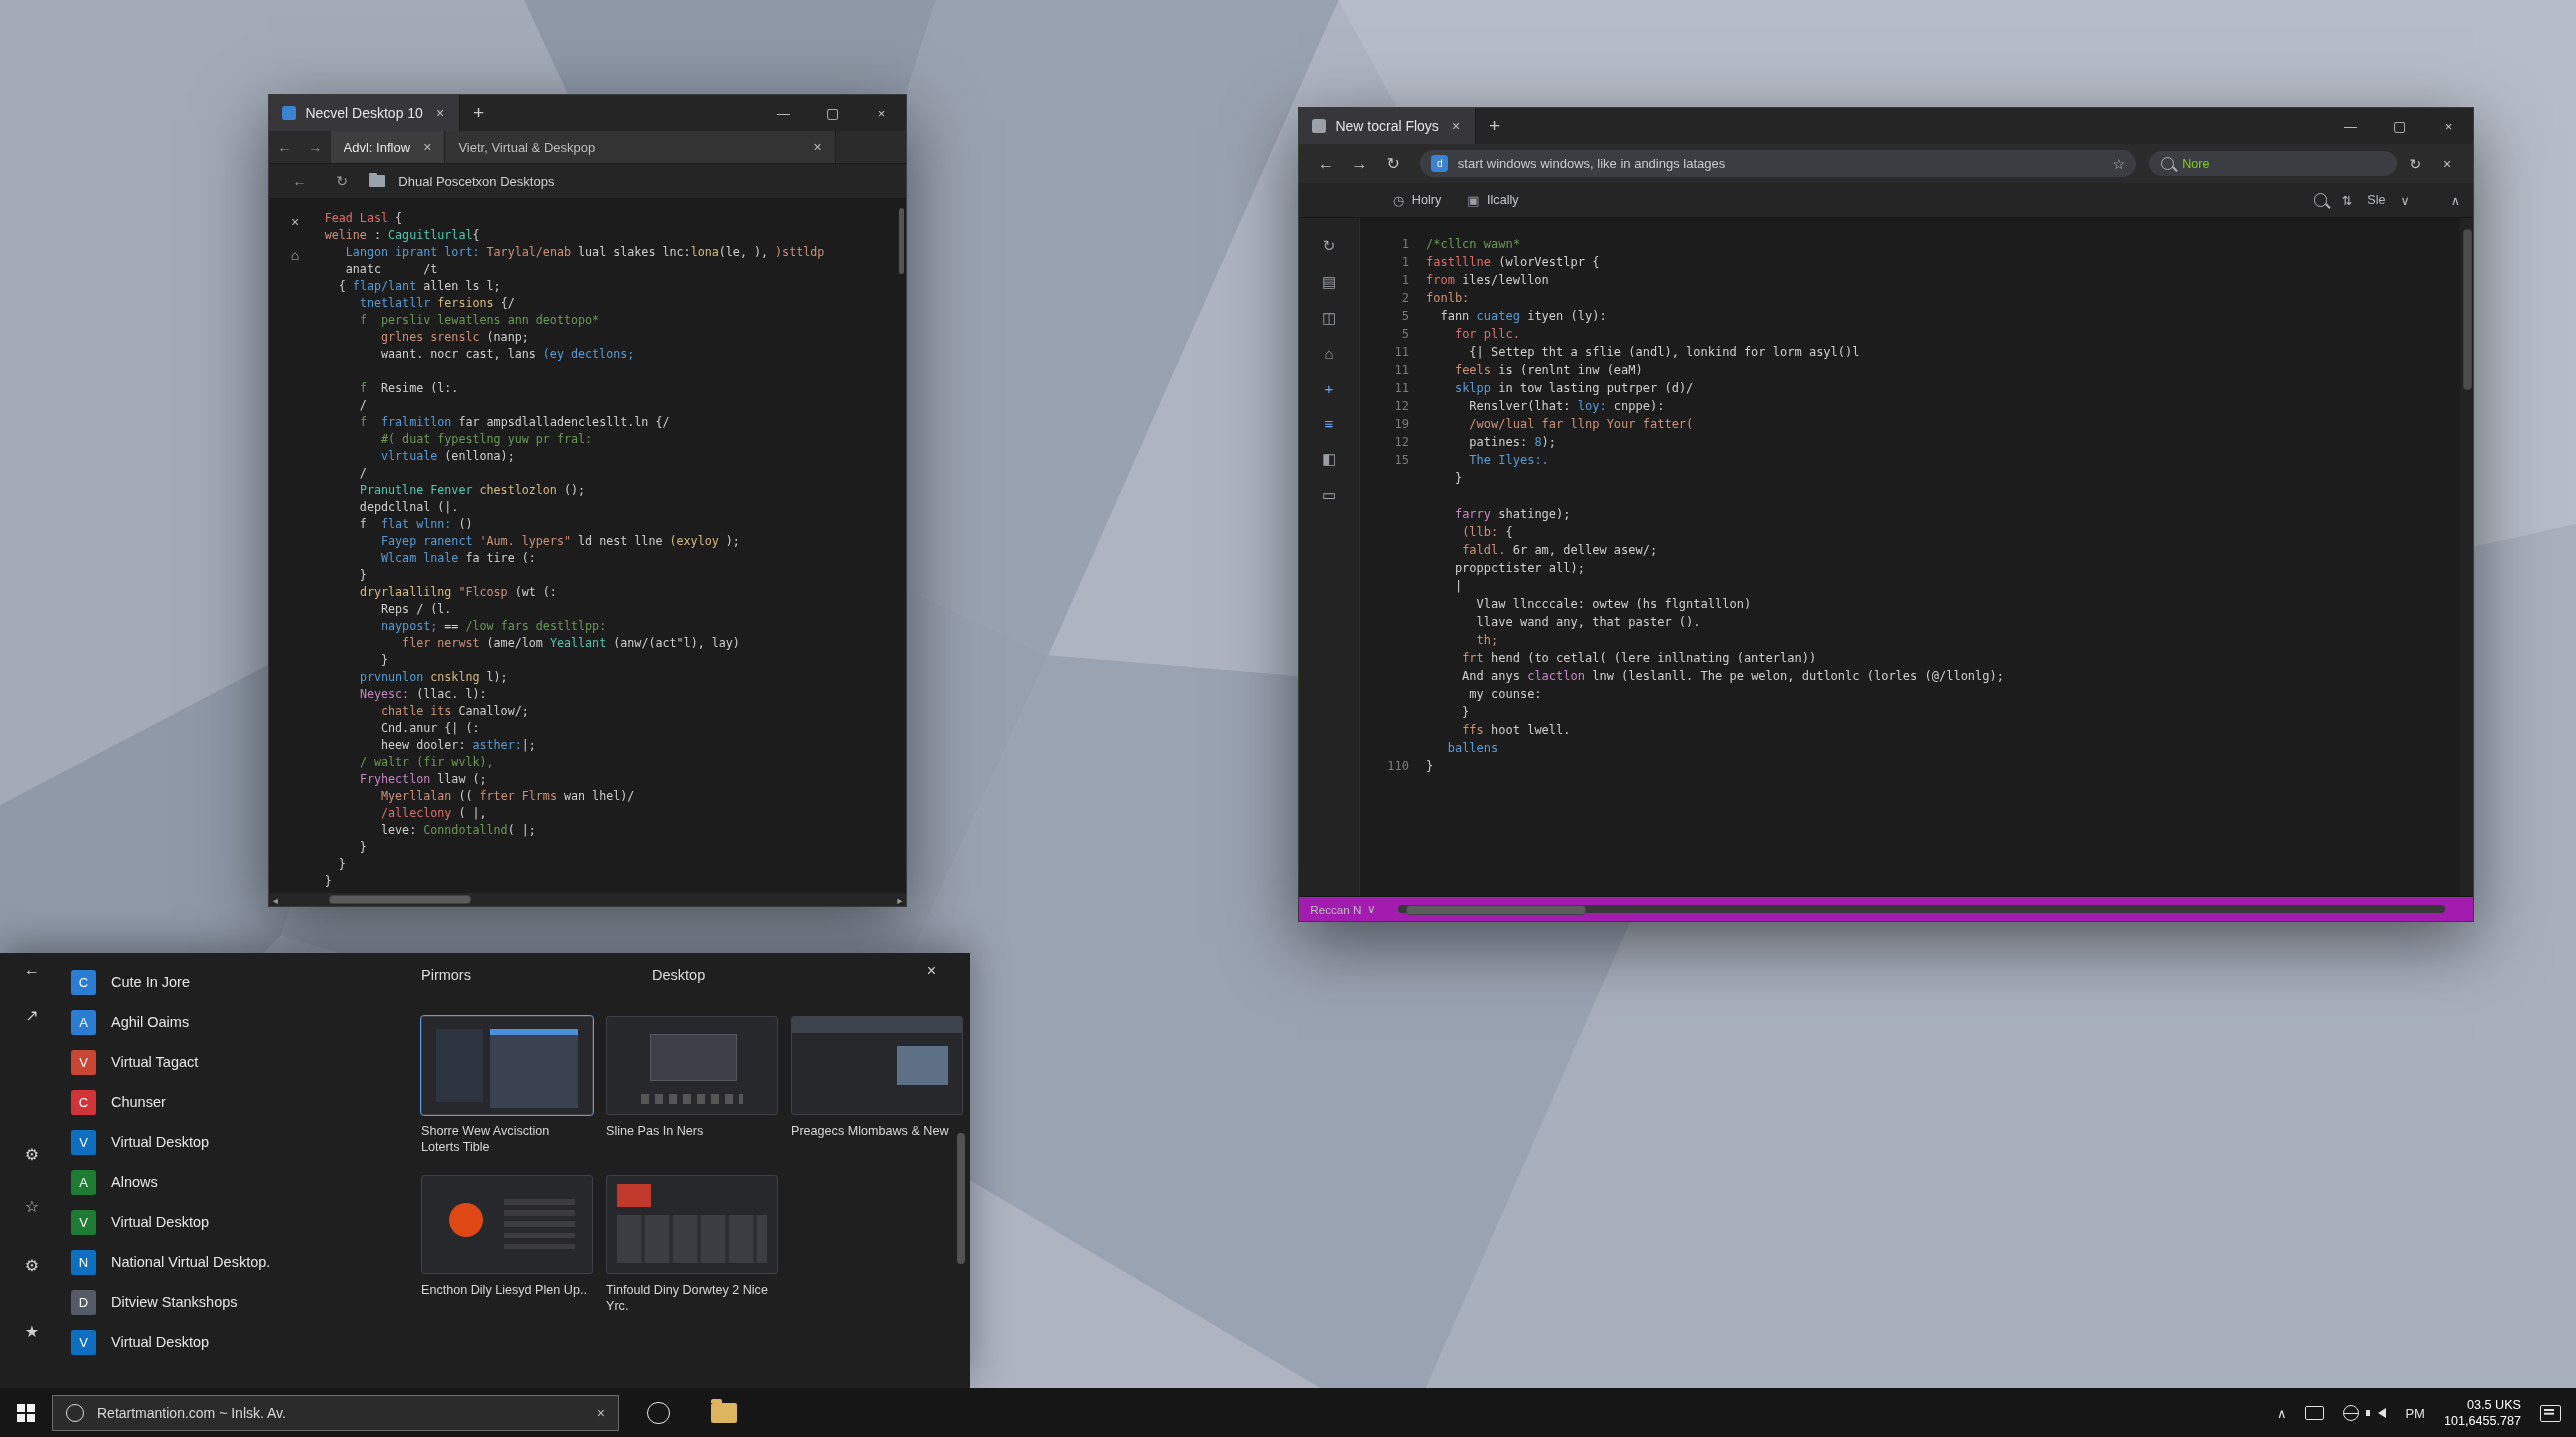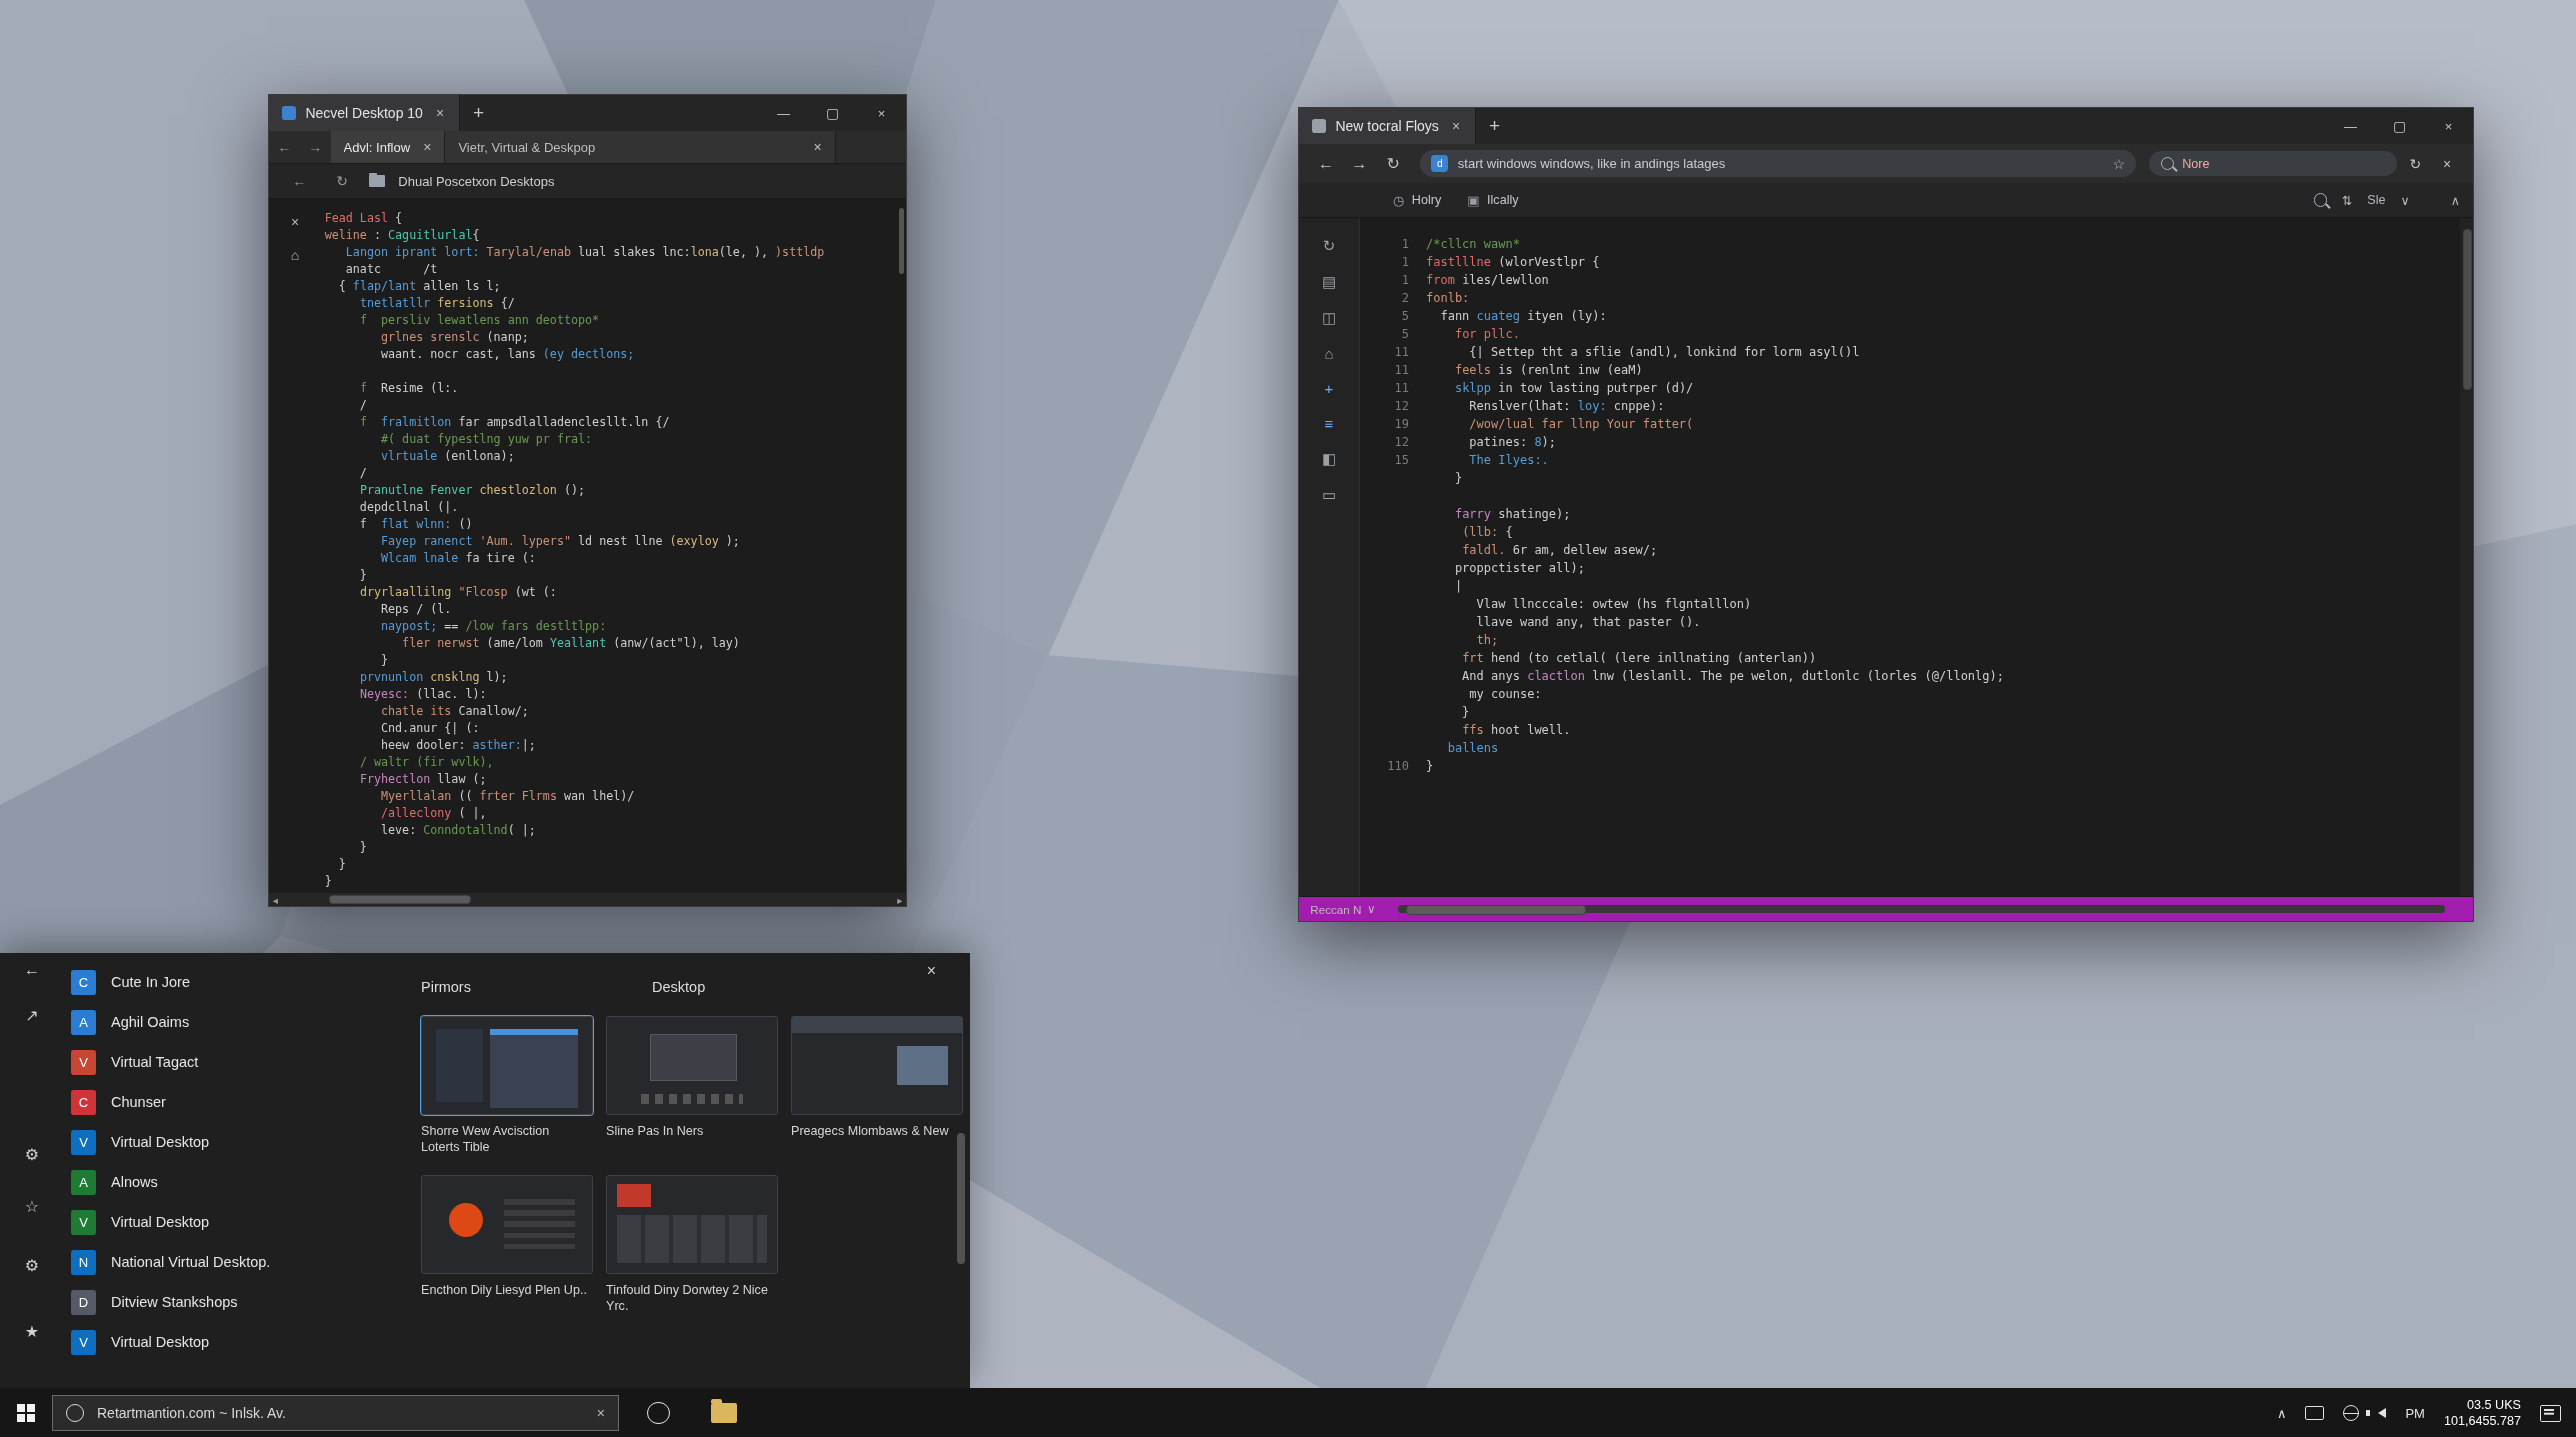--- a/index.html
+++ b/index.html
@@ -60,21 +60,21 @@
   .addrbar{height:39px;background:#2b2b2b;display:flex;align-items:center;gap:5.6px;
            padding:0 13px;flex:0 0 auto;}
   .nav-btn{color:#c3c3c3;font-size:16px;width:28px;text-align:center;}
   .urlfield{flex:1;height:27px;background:#3a3d42;border-radius:14px;display:flex;
             align-items:center;gap:9.4px;padding:0 11.2px;margin:0 7.5px;}
   .url-badge{width:17px;height:17px;border-radius:3.7px;background:#3b82d0;color:#fff;
              font-size:10.3px;display:flex;align-items:center;justify-content:center;flex:0 0 auto;}
   .urlfield .u{color:#c9cdd2;font-size:13px;white-space:nowrap;overflow:hidden;flex:1;}
   .urlfield .star{color:#b9bdc2;font-size:14px;}
   .sidefield{width:225px;height:25px;background:#3a3d42;border-radius:13px;display:flex;
-             align-items:center;gap:8.4px;padding:0 11.2px;color:#fca5a5;font-size:12.6px;}
+             align-items:center;gap:8.4px;padding:0 11.2px;color:#84cc16;font-size:12.6px;}
   .iconbtn{color:#c3c3c3;font-size:14px;width:26px;text-align:center;}
   .bookbar{height:34px;background:#252526;display:flex;align-items:center;gap:26px;
            padding:0 13px 0 94px;flex:0 0 auto;border-bottom:0.9px solid #171717;}
   .bm{display:flex;align-items:center;gap:7.5px;color:#c3c7cc;font-size:12.6px;}
   .bm .ic{color:#9aa0a6;font-size:13px;}
   .bookbar .right{margin-left:auto;display:flex;align-items:center;gap:15px;color:#b5b9be;font-size:12.6px;}
   .glass{width:11.2px;height:11.2px;border:1.9px solid #aeb3b9;border-radius:50%;position:relative;}
   .glass::after{content:"";position:absolute;width:5.6px;height:1.9px;background:#aeb3b9;
                 transform:rotate(45deg);right:-4.7px;bottom:-0.9px;}
   .rw-body{flex:1;display:flex;background:#1c1c1c;overflow:hidden;position:relative;}
@@ -95,21 +95,21 @@
   #rail{position:absolute;left:0;top:0;width:64px;height:100%;}
   .rail-icon{position:absolute;left:0;width:64px;text-align:center;color:#cfcfcf;font-size:16px;}
   .rail-icon:nth-child(1){top:7.5px}.rail-icon:nth-child(2){top:53px}
   .rail-icon:nth-child(3){top:192px}.rail-icon:nth-child(4){top:244px}
   .rail-icon:nth-child(5){top:303px}.rail-icon:nth-child(6){top:369px}
   #app-list{position:absolute;left:71px;top:9.4px;width:337px;}
   .app-row{height:40px;display:flex;align-items:center;gap:15px;}
   .app-ico{width:25px;height:25px;border-radius:2.8px;color:#fff;font-size:13px;
            display:flex;align-items:center;justify-content:center;flex:0 0 auto;}
   .app-row .lbl{color:#e6e6e6;font-size:14.5px;white-space:nowrap;}
-  .panel-header{position:absolute;top:26px;color:#dddddd;font-size:14.5px;}
+  .panel-header{position:absolute;top:14px;color:#dddddd;font-size:14.5px;}
   #hdr1{left:421px;} #hdr2{left:652px;}
   #panel-close{position:absolute;left:923px;top:5.6px;color:#cfcfcf;font-size:16px;padding:3.7px;}
   .thumb-row{position:absolute;left:421px;display:flex;gap:15px;}
   #row1{top:63px;} #row2{top:222px;}
   .thumb-item{display:flex;flex-direction:column;width:170px;}
   .thumb{width:170px;height:97px;background:#26282c;border:0.9px solid #3f4146;border-radius:2.8px;
          position:relative;overflow:hidden;}
   .thumb.selected{outline:1.9px solid #5a9fe0;outline-offset:0.9px;}
   .thumb::before,.thumb::after{content:"";position:absolute;}
   .tv1::before{left:8%;top:12%;width:28%;height:76%;background:#2e3340;}

